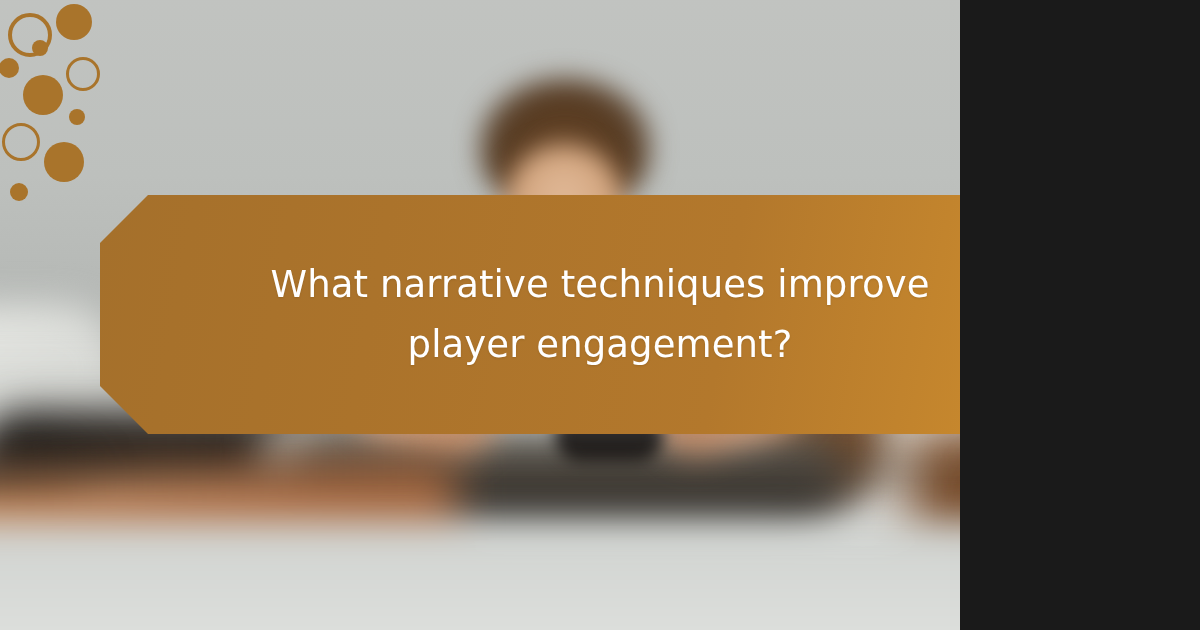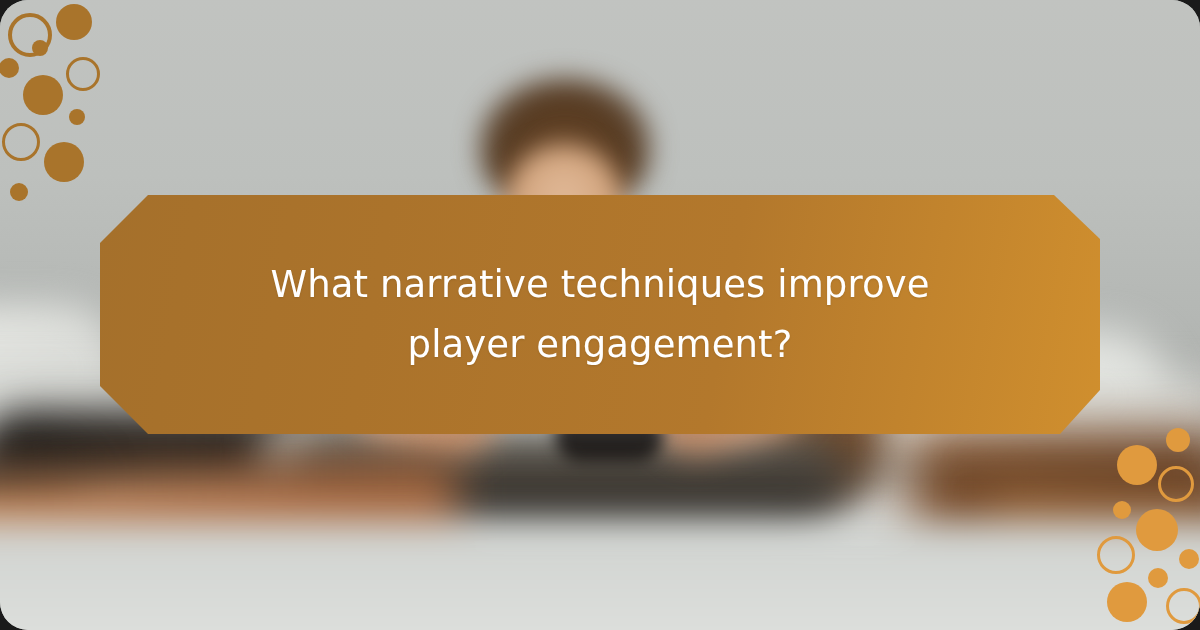--- a/index.html
+++ b/index.html
@@ -1,23 +1,22 @@
 <!DOCTYPE html>
 <html><head>
 <meta charset="utf-8">
 <style>
   * { margin:0; padding:0; box-sizing:border-box; }
   html,body{ background:#1a1a1a; }
   #card{
     position:relative;
-    width:1200px; height:630px;
+    width:960px; height:630px;
     overflow:hidden;
     font-family:"DejaVu Sans", sans-serif;
     background:#b9bcb9;
-    border-radius:28px;
   }
 
   
   .photo{
     position:absolute; inset:-40px;
     filter:blur(0px);
   }
   .photo-layer{ position:absolute; }
 
   

